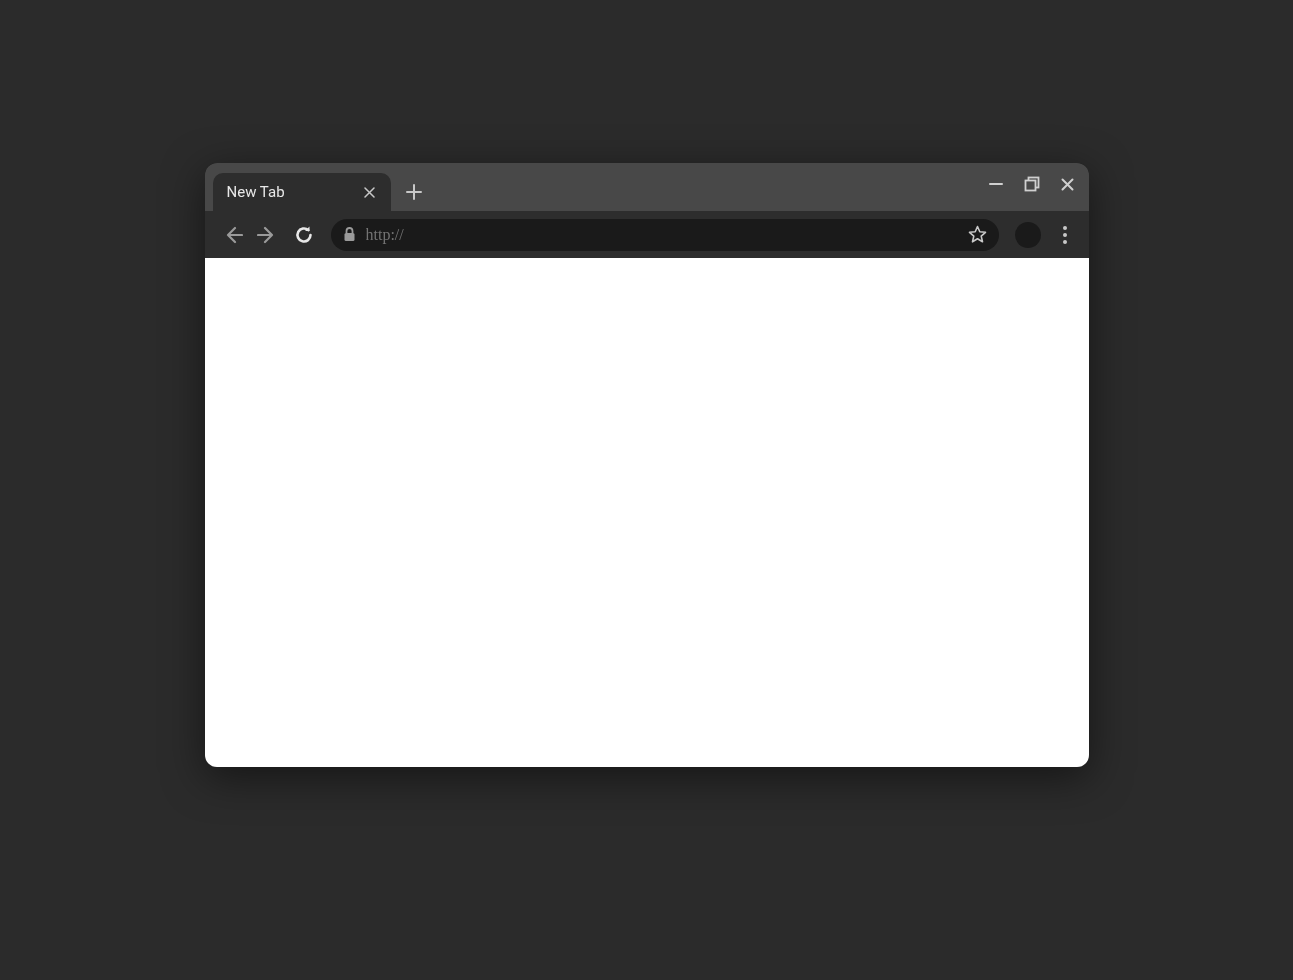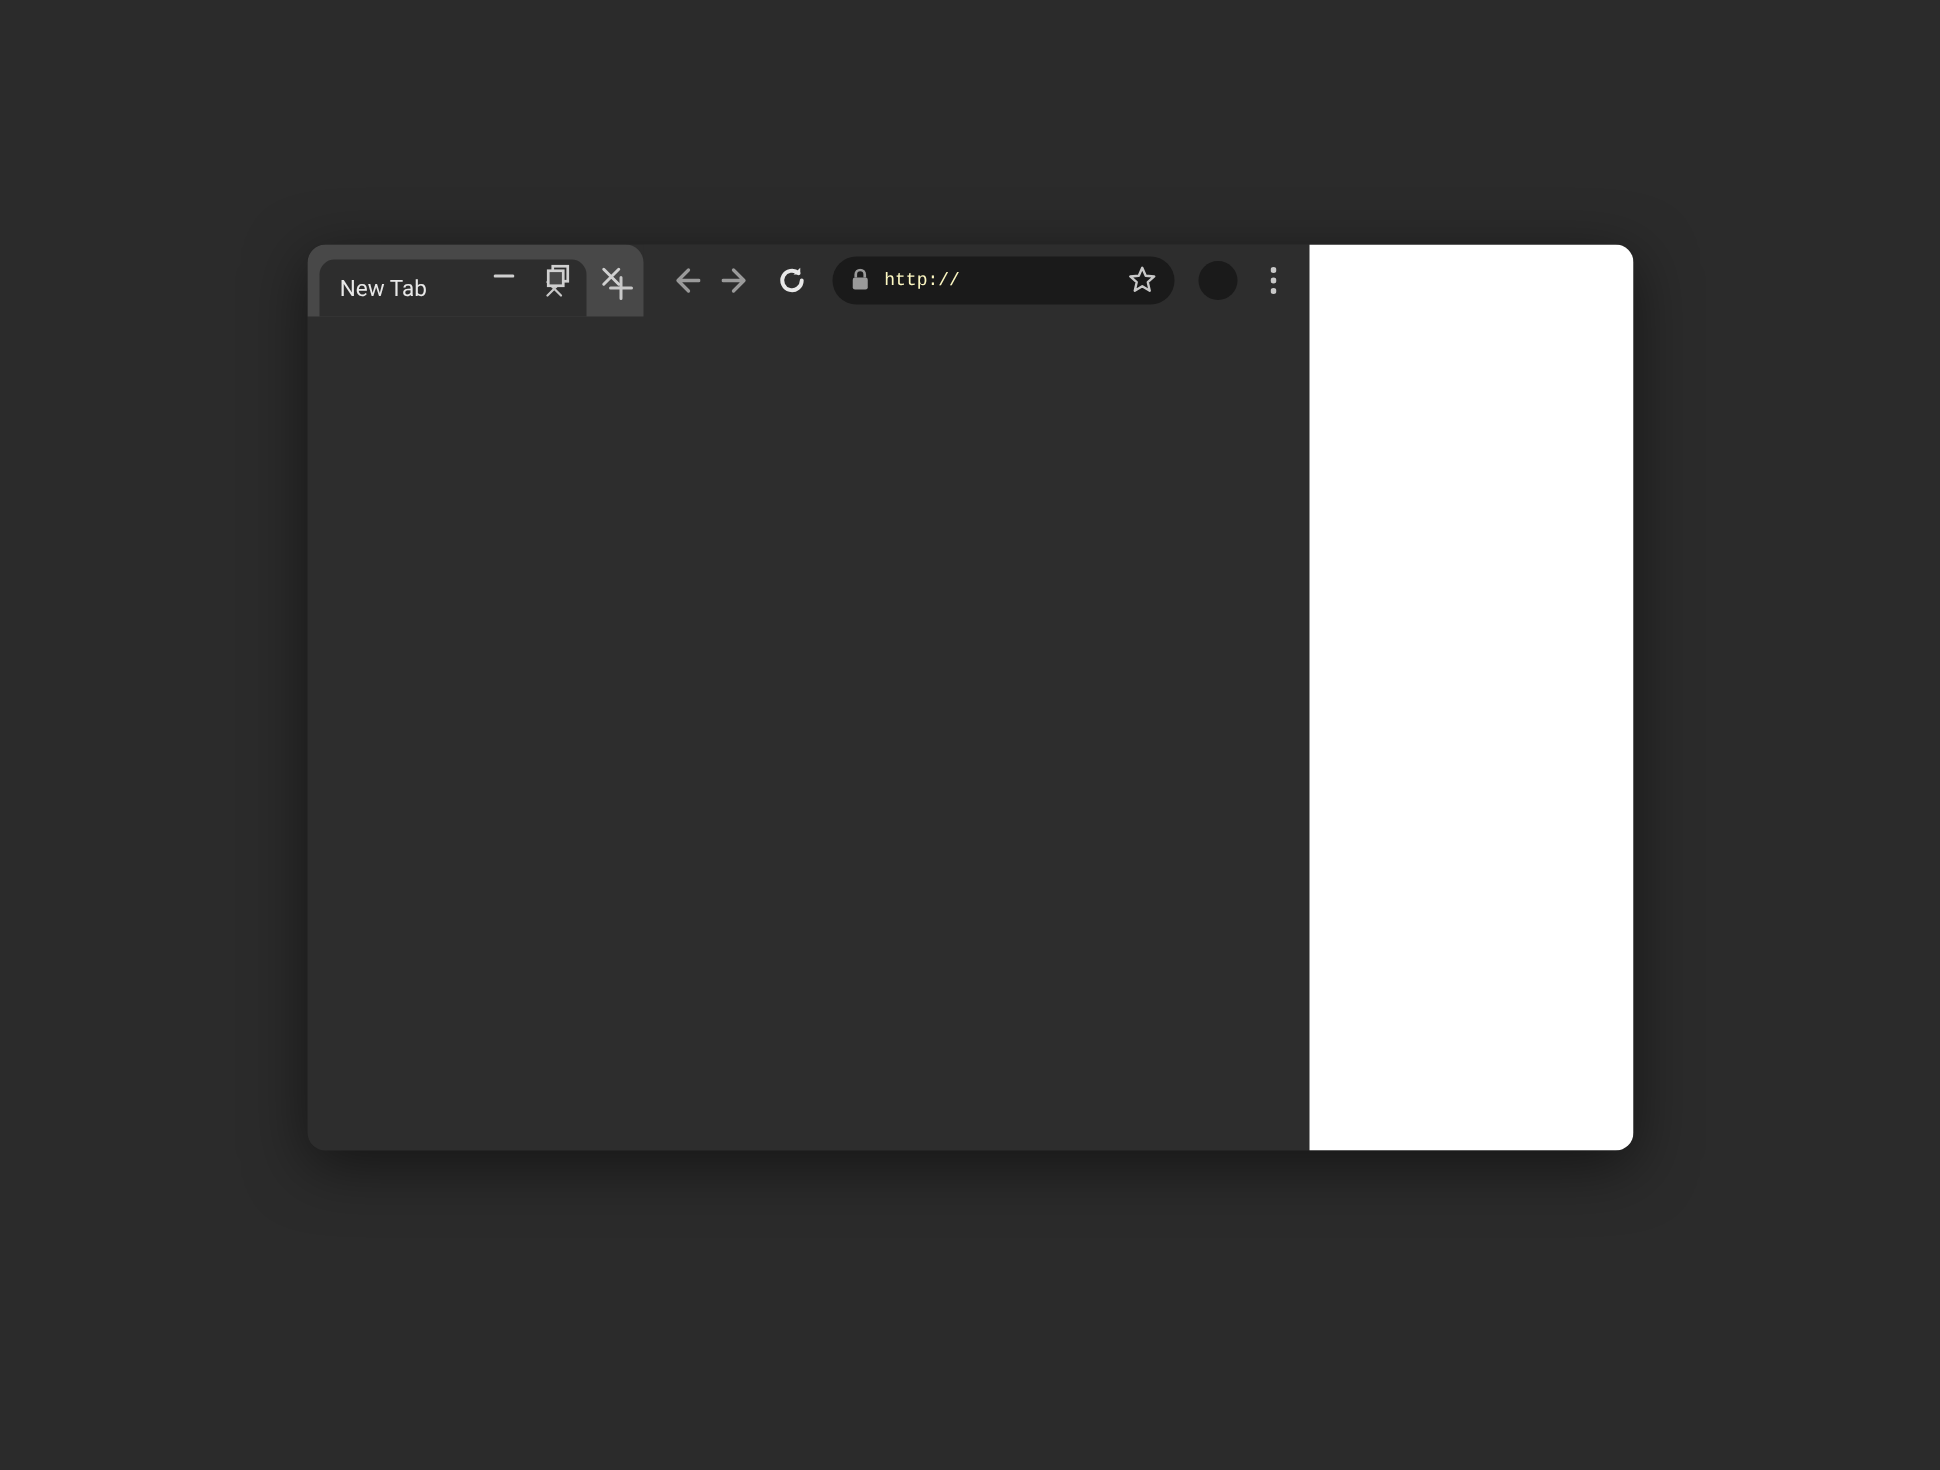--- a/index.html
+++ b/index.html
@@ -18,21 +18,21 @@
       overflow: hidden;
     }
     .browser-window {
       width: 884px;
       height: 604px;
       background: #2d2d2d;
       border-radius: 12px;
       box-shadow: 0 10px 40px rgba(0,0,0,0.5);
       overflow: hidden;
       display: flex;
-      flex-direction: row;
+      flex-direction: column;
       margin-top: -50px;
     }
     .tab-strip {
       height: 48px;
       background: #484848;
       display: flex;
       align-items: flex-end;
       padding-left: 8px;
       border-top-left-radius: 12px;
       border-top-right-radius: 12px;
@@ -125,23 +125,23 @@
     .lock-icon {
       color: #9a9a9a;
       display: flex;
       align-items: center;
     }
     .url-input {
       flex: 1;
       background: none;
       border: none;
       outline: none;
-      color: #fef9c3;
-      font-size: 12px;
-      font-family: Liberation Mono, monospace;
+      color: #737373;
+      font-size: 16px;
+      font-family: Liberation Serif, serif;
     }
     .star-icon {
       color: #c8c8c8;
       display: flex;
       align-items: center;
       cursor: pointer;
     }
     .profile-btn {
       width: 26px;
       height: 26px;

